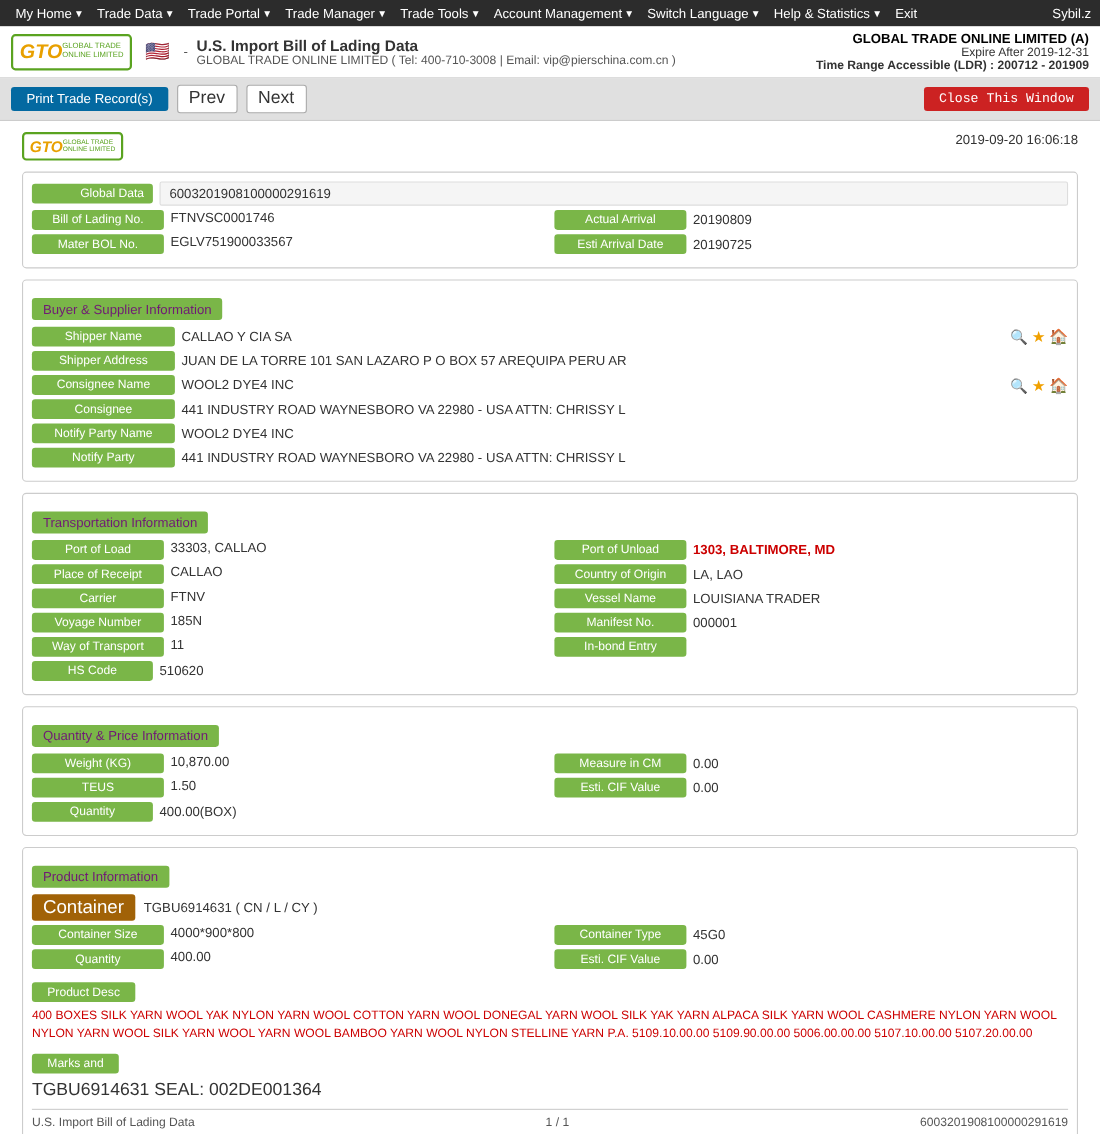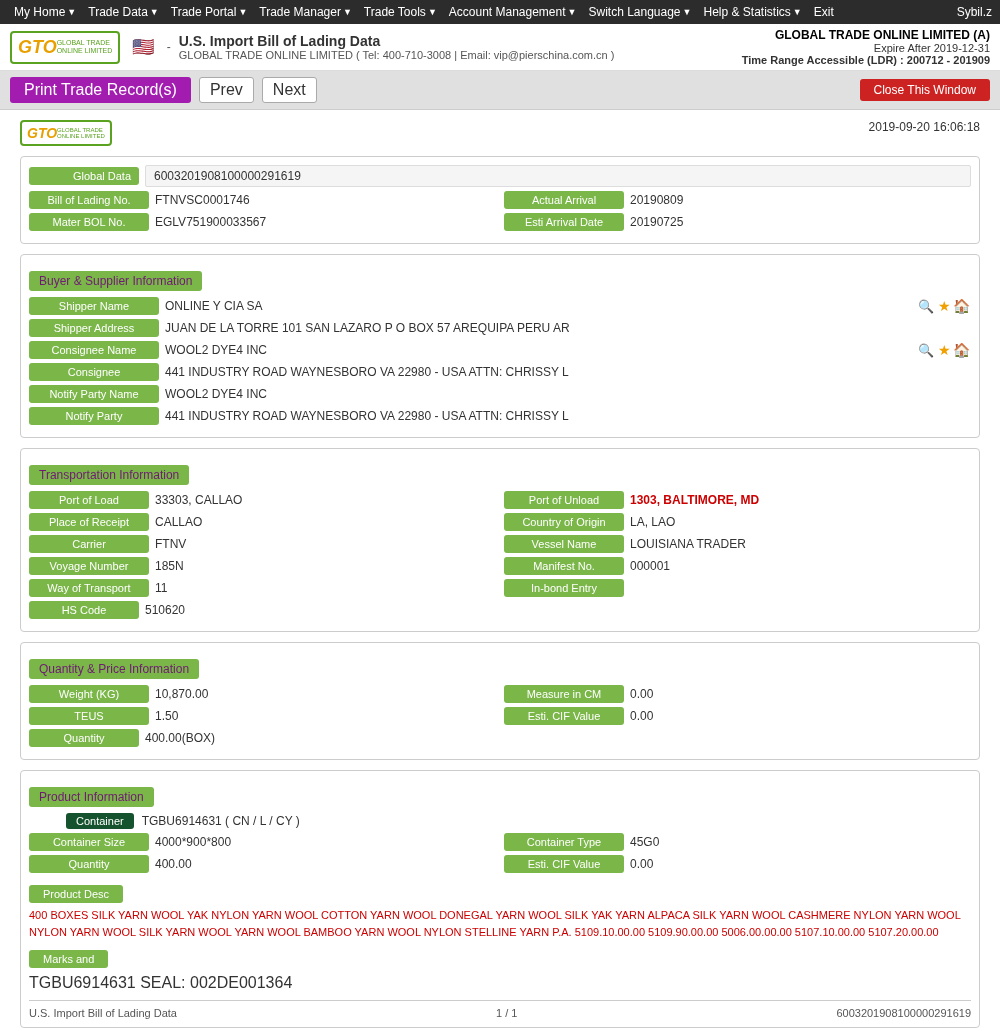--- a/index.html
+++ b/index.html
@@ -22,42 +22,42 @@
     .header-title-area { margin-left: 8px; }
     .header-title { font-size: 14px; font-weight: bold; color: #333; }
     .header-contact { font-size: 11px; color: #555; }
     .header-right { margin-left: auto; text-align: right; font-size: 11px; }
     .header-right .company-name { color: #000000; font-weight: bold; font-size: 12px; }
     .header-right .expire { color: #333; }
     .header-right .range { color: #333; font-weight: bold; }
 
     
     .toolbar { background: #e8e8e8; padding: 6px 10px; display: flex; align-items: center; gap: 8px; border-bottom: 1px solid #ccc; }
-    .btn-green { background: #a21caf; color: #fff; border: none; padding: 4px 14px; border-radius: 3px; cursor: pointer; font-size: 16px; }
+    .btn-green { background: #0369a1; color: #fff; border: none; padding: 4px 14px; border-radius: 3px; cursor: pointer; font-size: 12px; }
     .btn-nav { background: #fff; color: #333; border: 1px solid #aaa; padding: 3px 10px; border-radius: 3px; cursor: pointer; font-size: 16px; }
-    .btn-red { background: #cc2222; color: #fff; border: none; padding: 4px 14px; border-radius: 3px; cursor: pointer; font-size: 12px; }
+    .btn-red { background: #cc2222; color: #fff; border: none; padding: 4px 14px; border-radius: 3px; cursor: pointer; font-size: 12px; font-family: Liberation Mono, monospace; }
     .toolbar .spacer { flex: 1; }
 
     
     .main-content { background: #fff; margin: 0; padding: 10px 20px; }
 
     
     .doc-header { display: flex; justify-content: space-between; align-items: flex-start; margin-bottom: 10px; }
     .doc-logo { display: flex; align-items: center; gap: 6px; }
     .doc-logo-box { border: 2px solid #5aa320; padding: 3px 5px; border-radius: 4px; display: flex; align-items: center; }
     .doc-logo-text { color: #e8a000; font-size: 14px; font-weight: bold; font-style: italic; }
     .doc-logo-sub { color: #5aa320; font-size: 6px; }
     .doc-datetime { font-size: 12px; color: #333; }
 
     
     .info-row { display: flex; align-items: center; margin-bottom: 4px; }
     .label-box { background: #7ab648; color: #fff; padding: 3px 8px; border-radius: 3px; font-size: 11px; min-width: 130px; text-align: center; margin-right: 6px; flex-shrink: 0; }
     .value-box { font-size: 12px; color: #333; flex: 1; }
     .two-col { display: flex; gap: 8px; align-items: center; margin-bottom: 4px; }
-    .two-col .left { display: flex; align-items: center; flex: 1; }
+    .two-col .left { display: flex; flex: 1; }
     .two-col .right { display: flex; align-items: center; flex: 1; }
     .label-box-sm { background: #7ab648; color: #fff; padding: 3px 6px; border-radius: 3px; font-size: 11px; min-width: 120px; text-align: center; margin-right: 6px; flex-shrink: 0; }
 
     
     .section-header { background: #7ab648; color: #701a75; padding: 3px 10px; border-radius: 3px; display: inline-block; margin-bottom: 6px; margin-top: 8px; font-size: 12px; }
 
     
     .card { border: 1px solid #ccc; border-radius: 4px; padding: 8px; margin-bottom: 10px; }
     .star-icon { color: #f0a000; font-size: 14px; }
     .house-icon { color: #cc4444; font-size: 14px; }
@@ -69,21 +69,21 @@
     .row-with-icons .value-area { flex: 1; display: flex; align-items: center; justify-content: space-between; }
     .row-icons { display: flex; gap: 3px; align-items: center; }
 
     
     .product-desc-text { font-size: 11px; color: #cc0000; line-height: 1.5; }
 
     
     .doc-footer { display: flex; justify-content: space-between; align-items: center; border-top: 1px solid #ccc; padding-top: 6px; margin-top: 8px; font-size: 11px; color: #555; }
 
     
-    .btn-orange { background: #14532d; color: #fff; border: none; padding: 2px 10px; border-radius: 3px; font-size: 11px; cursor: pointer; margin-left: 37px; }
+    .btn-orange { background: #a16207; color: #fff; border: none; padding: 2px 10px; border-radius: 3px; font-size: 17px; cursor: pointer; }
 
     .marks-btn { background: #7ab648; color: #fff; border: none; padding: 3px 14px; border-radius: 3px; font-size: 11px; cursor: pointer; margin-top: 6px; margin-bottom: 4px; }
 
     .global-data-row { display: flex; align-items: center; margin-bottom: 4px; }
     .global-label { background: #7ab648; color: #fff; padding: 3px 8px; border-radius: 3px; font-size: 11px; min-width: 110px; text-align: right; margin-right: 6px; flex-shrink: 0; }
     .global-value { background: #f5f5f5; border: 1px solid #ddd; padding: 3px 8px; border-radius: 2px; flex: 1; font-size: 12px; }
   </style>
 </head>
 <body>
 
@@ -167,21 +167,21 @@
       </div>
     </div>
   </div>
 
   <div class="card">
     <div class="section-header">Buyer &amp; Supplier Information</div>
 
     <div class="row-with-icons">
       <div class="label-box">Shipper Name</div>
       <div class="value-area">
-        <span>ONLINE Y CIA SA</span>
+        <span>CALLAO Y CIA SA</span>
         <div class="row-icons">
           <span class="search-icon-small">🔍</span>
           <span class="star-icon">★</span>
           <span class="house-icon">🏠</span>
         </div>
       </div>
     </div>
 
     <div class="info-row">
       <div class="label-box">Shipper Address</div>

